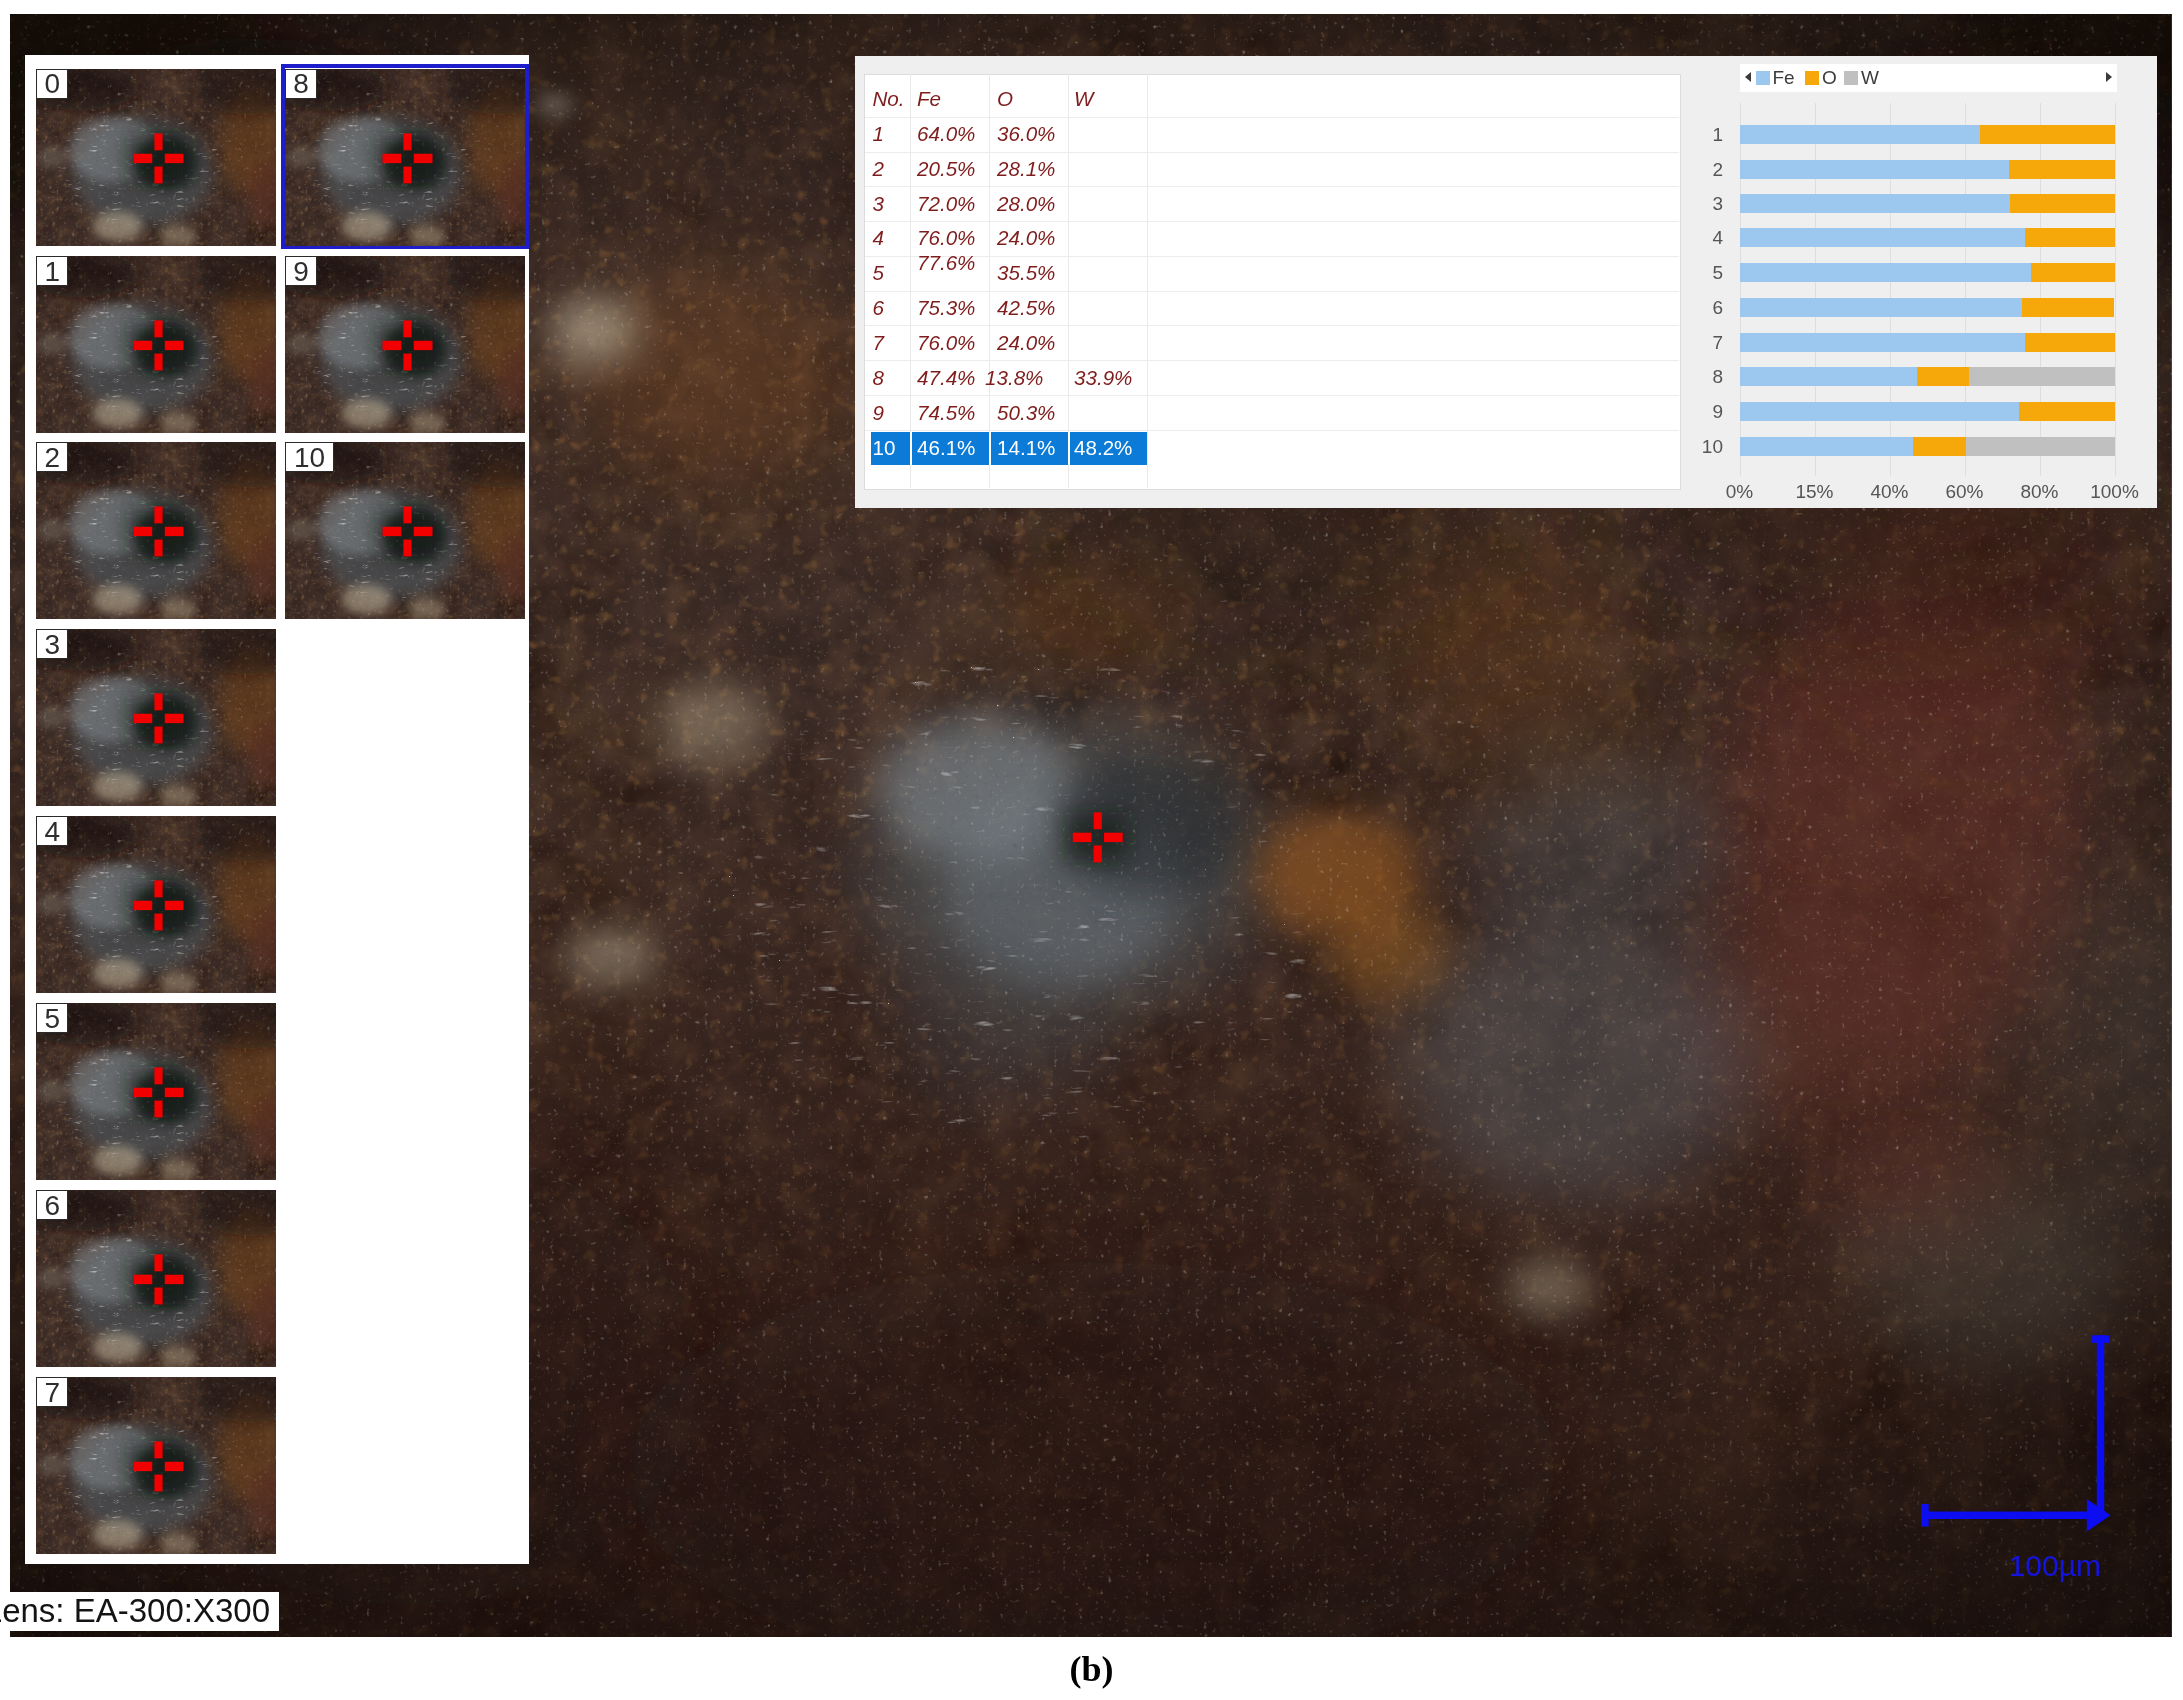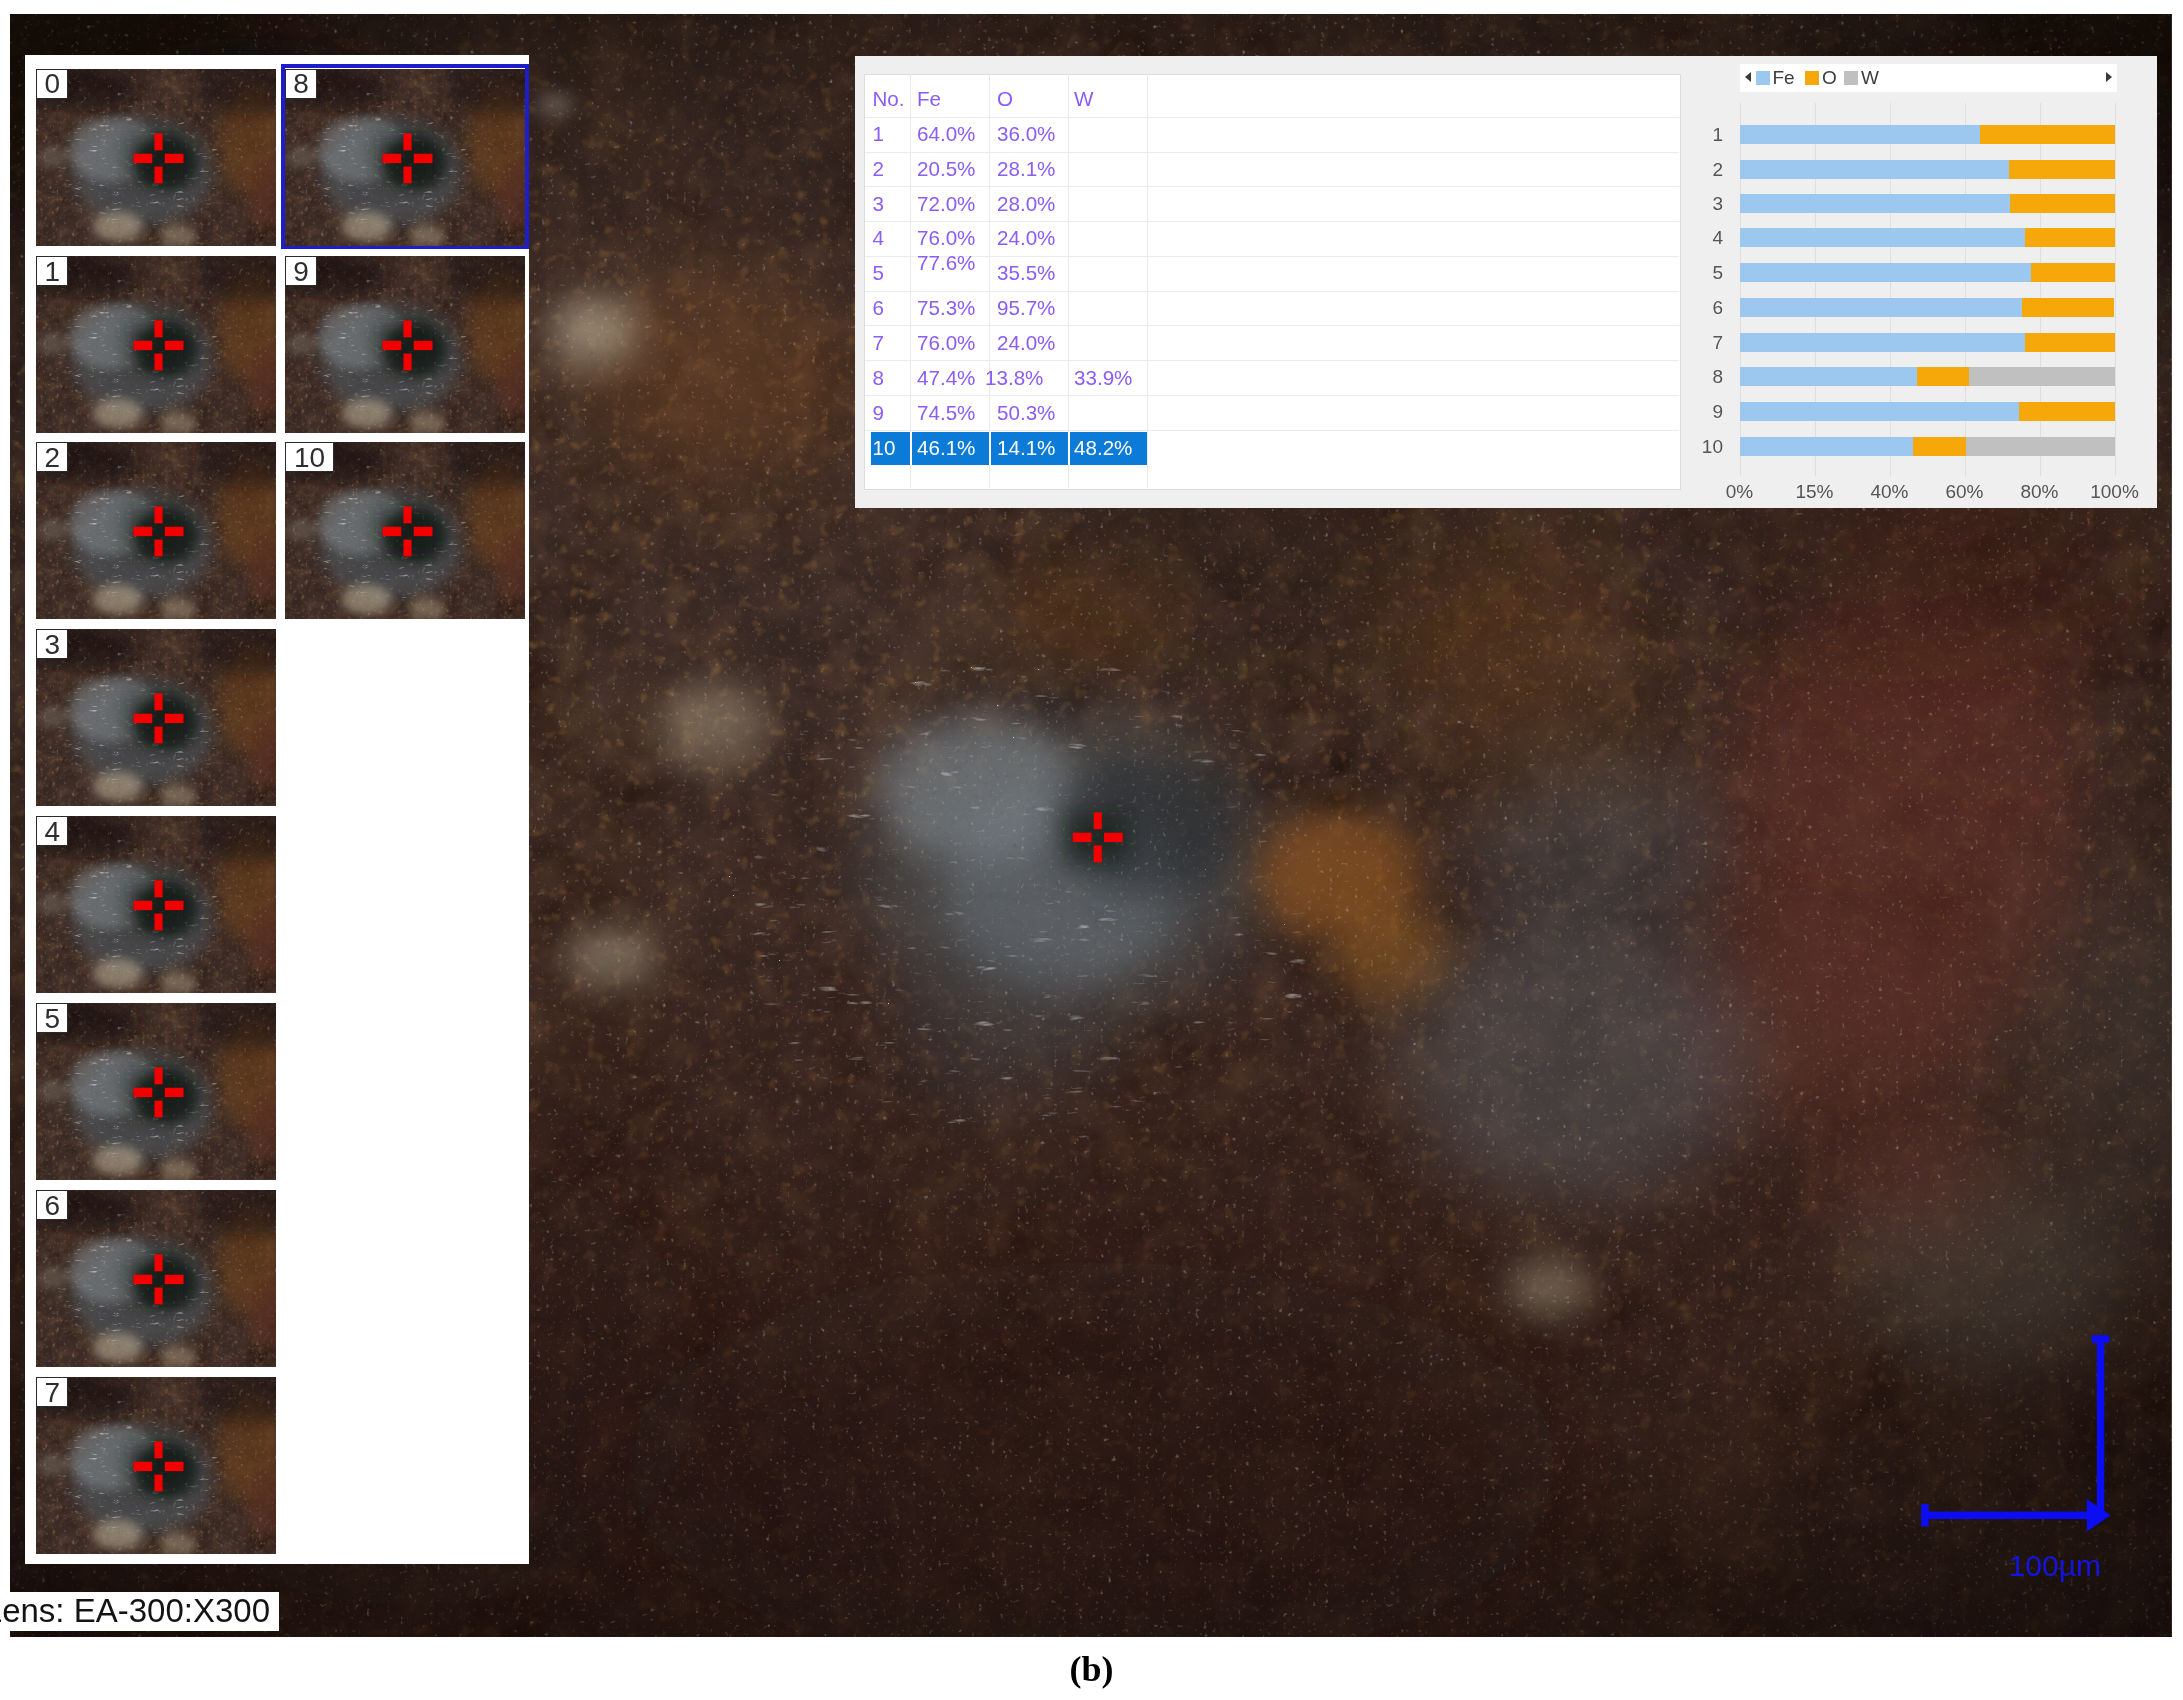--- a/index.html
+++ b/index.html
@@ -6,21 +6,21 @@
 .abs{position:absolute;}
 #thumbpanel{left:25px;top:55px;width:504px;height:1509px;background:#fff;}
 .thumb{position:absolute;width:240px;height:177px;}
 .tlabel{position:absolute;background:#fff;border:1.9px solid #2a2a2a;color:#2e2e2e;
  font-size:28px;line-height:28px;text-align:center;}
 #sel8{position:absolute;left:256px;top:9.4px;width:240px;height:177px;border:4.4px solid #1d1dcb;}
 #datapanel{left:855px;top:56px;width:1302px;height:452px;background:#efefef;}
 #twhite{position:absolute;left:9.4px;top:17.5px;width:815px;height:414px;background:#fff;border:0.6px solid #dcdcdc;}
 .vline{position:absolute;width:0.6px;background:#e9e9e9;}
 .hline{position:absolute;height:0.6px;background:#ececec;}
-.tcell{position:absolute;font-size:20.6px;line-height:22.5px;color:#8b5cf6;white-space:pre;}
+.tcell{position:absolute;font-size:20.6px;line-height:22.5px;color:#7f1d1d;white-space:pre;font-style:italic;}
 #hl{position:absolute;left:16.2px;top:376px;width:276px;height:33px;background:#0c7bd8;}
 .hlsep{position:absolute;top:0;width:1.9px;height:33px;background:#fff;}
 .wcell{position:absolute;font-size:20.6px;line-height:22.5px;color:#fff;white-space:pre;}
 #legend{position:absolute;left:885px;top:8.1px;width:377px;height:27.5px;background:#fff;}
 .lsq{position:absolute;top:6.9px;width:14.4px;height:14.4px;}
 .ltx{position:absolute;top:4.4px;font-size:19px;line-height:19px;color:#3d3d3d;}
 .bar{position:absolute;height:19.4px;}
 .rlab{position:absolute;width:37px;text-align:right;font-size:19px;line-height:19.4px;color:#555;}
 .cgrid{position:absolute;top:47px;width:0.6px;height:373px;background:#dedede;}
 .xlab{position:absolute;top:426px;width:75px;text-align:center;font-size:19px;line-height:19px;color:#555;}
@@ -335,21 +335,21 @@
 <div class="tcell" style="left:62px;top:137px">72.0%</div>
 <div class="tcell" style="left:142px;top:137px">28.0%</div>
 <div class="tcell" style="left:17.5px;top:171px">4</div>
 <div class="tcell" style="left:62px;top:171px">76.0%</div>
 <div class="tcell" style="left:142px;top:171px">24.0%</div>
 <div class="tcell" style="left:17.5px;top:206px">5</div>
 <div class="tcell" style="left:62px;top:196px">77.6%</div>
 <div class="tcell" style="left:142px;top:206px">35.5%</div>
 <div class="tcell" style="left:17.5px;top:241px">6</div>
 <div class="tcell" style="left:62px;top:241px">75.3%</div>
-<div class="tcell" style="left:142px;top:241px">95.7%</div>
+<div class="tcell" style="left:142px;top:241px">42.5%</div>
 <div class="tcell" style="left:17.5px;top:276px">7</div>
 <div class="tcell" style="left:62px;top:276px">76.0%</div>
 <div class="tcell" style="left:142px;top:276px">24.0%</div>
 <div class="tcell" style="left:17.5px;top:311px">8</div>
 <div class="tcell" style="left:62px;top:311px">47.4%</div>
 <div class="tcell" style="left:130px;top:311px">13.8%</div>
 <div class="tcell" style="left:219px;top:311px">33.9%</div>
 <div class="tcell" style="left:17.5px;top:346px">9</div>
 <div class="tcell" style="left:62px;top:346px">74.5%</div>
 <div class="tcell" style="left:142px;top:346px">50.3%</div>

